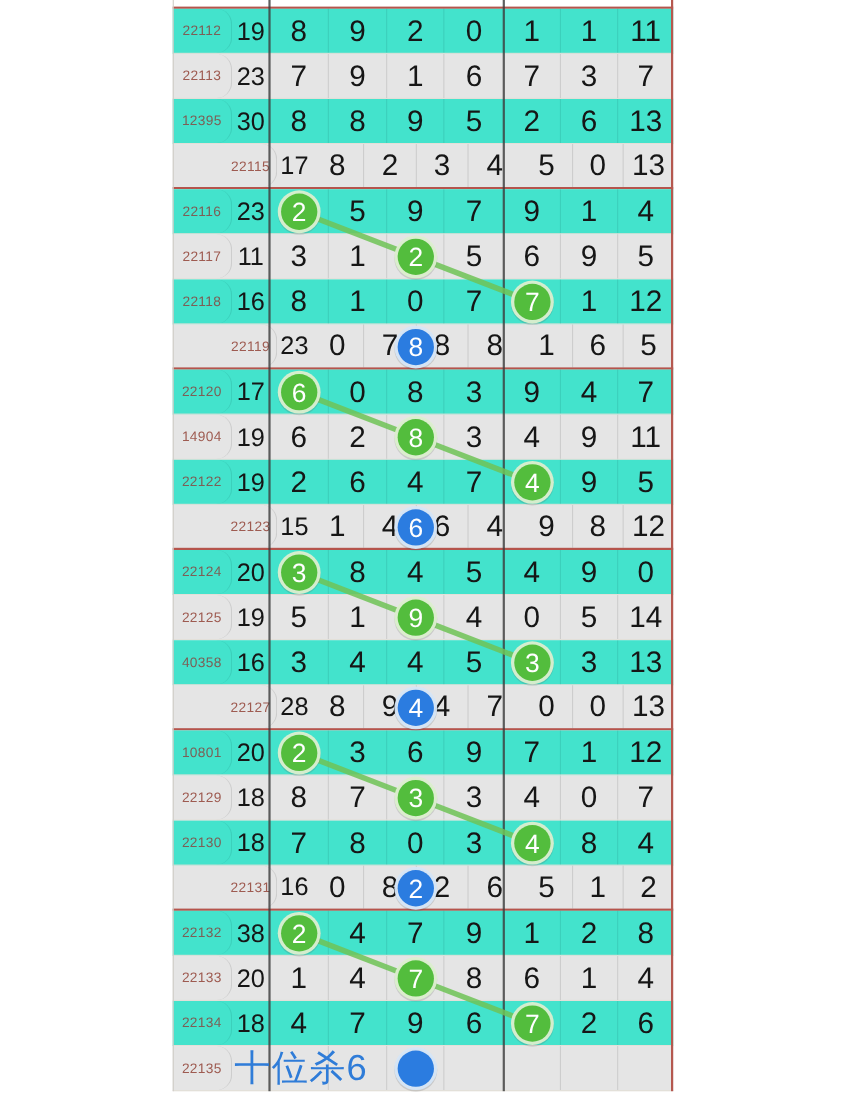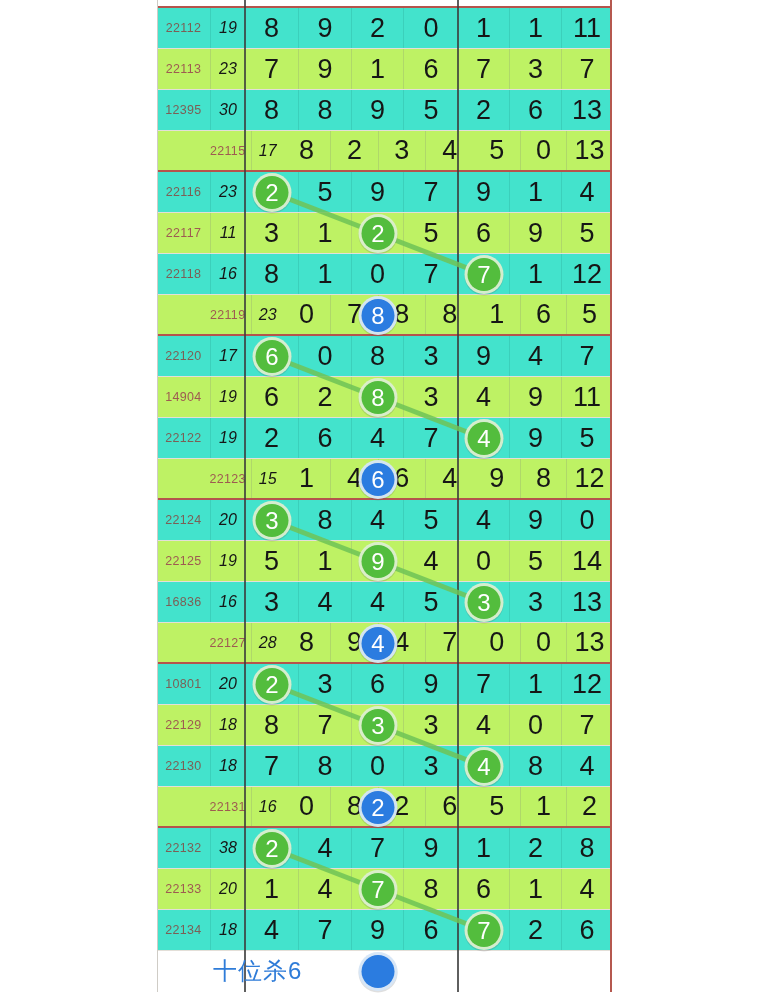--- a/index.html
+++ b/index.html
@@ -6,53 +6,53 @@
   body{
     width:770px;height:994px;background:#ffffff;overflow:hidden;
     font-family:"Liberation Sans","DejaVu Sans",sans-serif;
     -webkit-font-smoothing:antialiased;
   }
   .stage{position:relative;width:770px;height:994px;background:#ffffff;}
   .table-wrap{position:absolute;left:157px;top:0;width:455px;height:994px;}
 
   .row{
     display:flex;height:41px;box-sizing:border-box;
-    border-bottom:1px solid #e3dfd8;background:#bef264;
+    border-bottom:1px solid #e3dfd8;background:#e5e5e5;
   }
   .row.hl{background:#43e3cc;}
   .row.grp{border-bottom:2px solid #b5544c;padding-left:47px;}
   .row.partial{height:8px;border-bottom:2px solid #b5544c;background:#ffffff;}
 
   .row span{
     display:flex;align-items:center;justify-content:center;
     box-sizing:border-box;color:#161616;
     border-right:1px solid rgba(125,125,125,0.22);
   }
   .row.hl span{border-right:1px solid rgba(30,120,110,0.18);}
-  .c-period{width:54px;font-size:12.5px;color:#9e5b51 !important;letter-spacing:.3px;}
+  .c-period{width:54px;font-size:12.5px;color:#9e5b51 !important;letter-spacing:.3px;border-radius:14px;}
   .row.hl .c-period{color:#7c5f56 !important;}
-  .c-sum{width:34px;font-size:16px;border-right:none !important;font-style:italic;}
+  .c-sum{width:34px;font-size:23px;border-right:none !important;}
   .c0{width:54px}.c1{width:53px}.c2{width:52px}
   .c3{width:54px;border-right:none !important;}
   .c4{width:52px}.c5{width:52px}
   .c6{width:50px;border-right:none !important;}
   .c0,.c1,.c2,.c3,.c4,.c5,.c6{font-size:27px;}
 
   .vline{position:absolute;top:0;height:992px;z-index:3;pointer-events:none;}
   .vl-left{left:0;width:1px;background:#cfccc6;}
   .vl-d1{left:87px;width:2px;background:rgba(60,60,60,0.82);}
   .vl-d2{left:300px;width:2px;background:rgba(60,60,60,0.82);}
   .vl-right{left:453px;width:2px;background:#b5584f;}
 
   #overlay{position:absolute;left:0;top:0;z-index:4;pointer-events:none;}
 
   #footer-label{
     position:absolute;left:56px;top:951px;height:40px;z-index:5;
     display:flex;align-items:center;
-    font-size:24px;font-weight:500;color:#2f7cd8;letter-spacing:1px;
+    font-size:33px;font-weight:500;color:#2f7cd8;letter-spacing:1px;
     white-space:nowrap;
   }
 </style>
 </head>
 <body>
 
 <div class="stage">
   <div class="table-wrap">
     <div class="row partial" id="top-partial"></div>
     <div id="rows">
@@ -204,21 +204,21 @@
           <span class="c-sum">19</span>
           <span class="c0">5</span>
           <span class="c1">1</span>
           <span class="c2">9</span>
           <span class="c3">4</span>
           <span class="c4">0</span>
           <span class="c5">5</span>
           <span class="c6">14</span>
         </div>
         <div class="row hl">
-          <span class="c-period">16836</span>
+          <span class="c-period">40358</span>
           <span class="c-sum">16</span>
           <span class="c0">3</span>
           <span class="c1">4</span>
           <span class="c2">4</span>
           <span class="c3">5</span>
           <span class="c4">3</span>
           <span class="c5">3</span>
           <span class="c6">13</span>
         </div>
         <div class="row grp">
@@ -302,20 +302,31 @@
           <span class="c-period">22134</span>
           <span class="c-sum">18</span>
           <span class="c0">4</span>
           <span class="c1">7</span>
           <span class="c2">9</span>
           <span class="c3">6</span>
           <span class="c4">7</span>
           <span class="c5">2</span>
           <span class="c6">6</span>
         </div>
+        <div class="row">
+          <span class="c-period">22135</span>
+          <span class="c-sum"></span>
+          <span class="c0"></span>
+          <span class="c1"></span>
+          <span class="c2"></span>
+          <span class="c3"></span>
+          <span class="c4"></span>
+          <span class="c5"></span>
+          <span class="c6"></span>
+        </div>
       </div>
 
     <div class="vline vl-left"></div>
     <div class="vline vl-d1"></div>
     <div class="vline vl-d2"></div>
     <div class="vline vl-right"></div>
 
     <svg id="overlay" width="455" height="994" viewBox="0 0 455 994">
         <polyline points="115,192.5 221,233.5 327,274.5" fill="none" stroke="#6fc356" stroke-width="5" stroke-linecap="round" stroke-linejoin="round" opacity="0.85"></polyline>
         <polyline points="115,356.5 221,397.5 327,438.5" fill="none" stroke="#6fc356" stroke-width="5" stroke-linecap="round" stroke-linejoin="round" opacity="0.85"></polyline>

